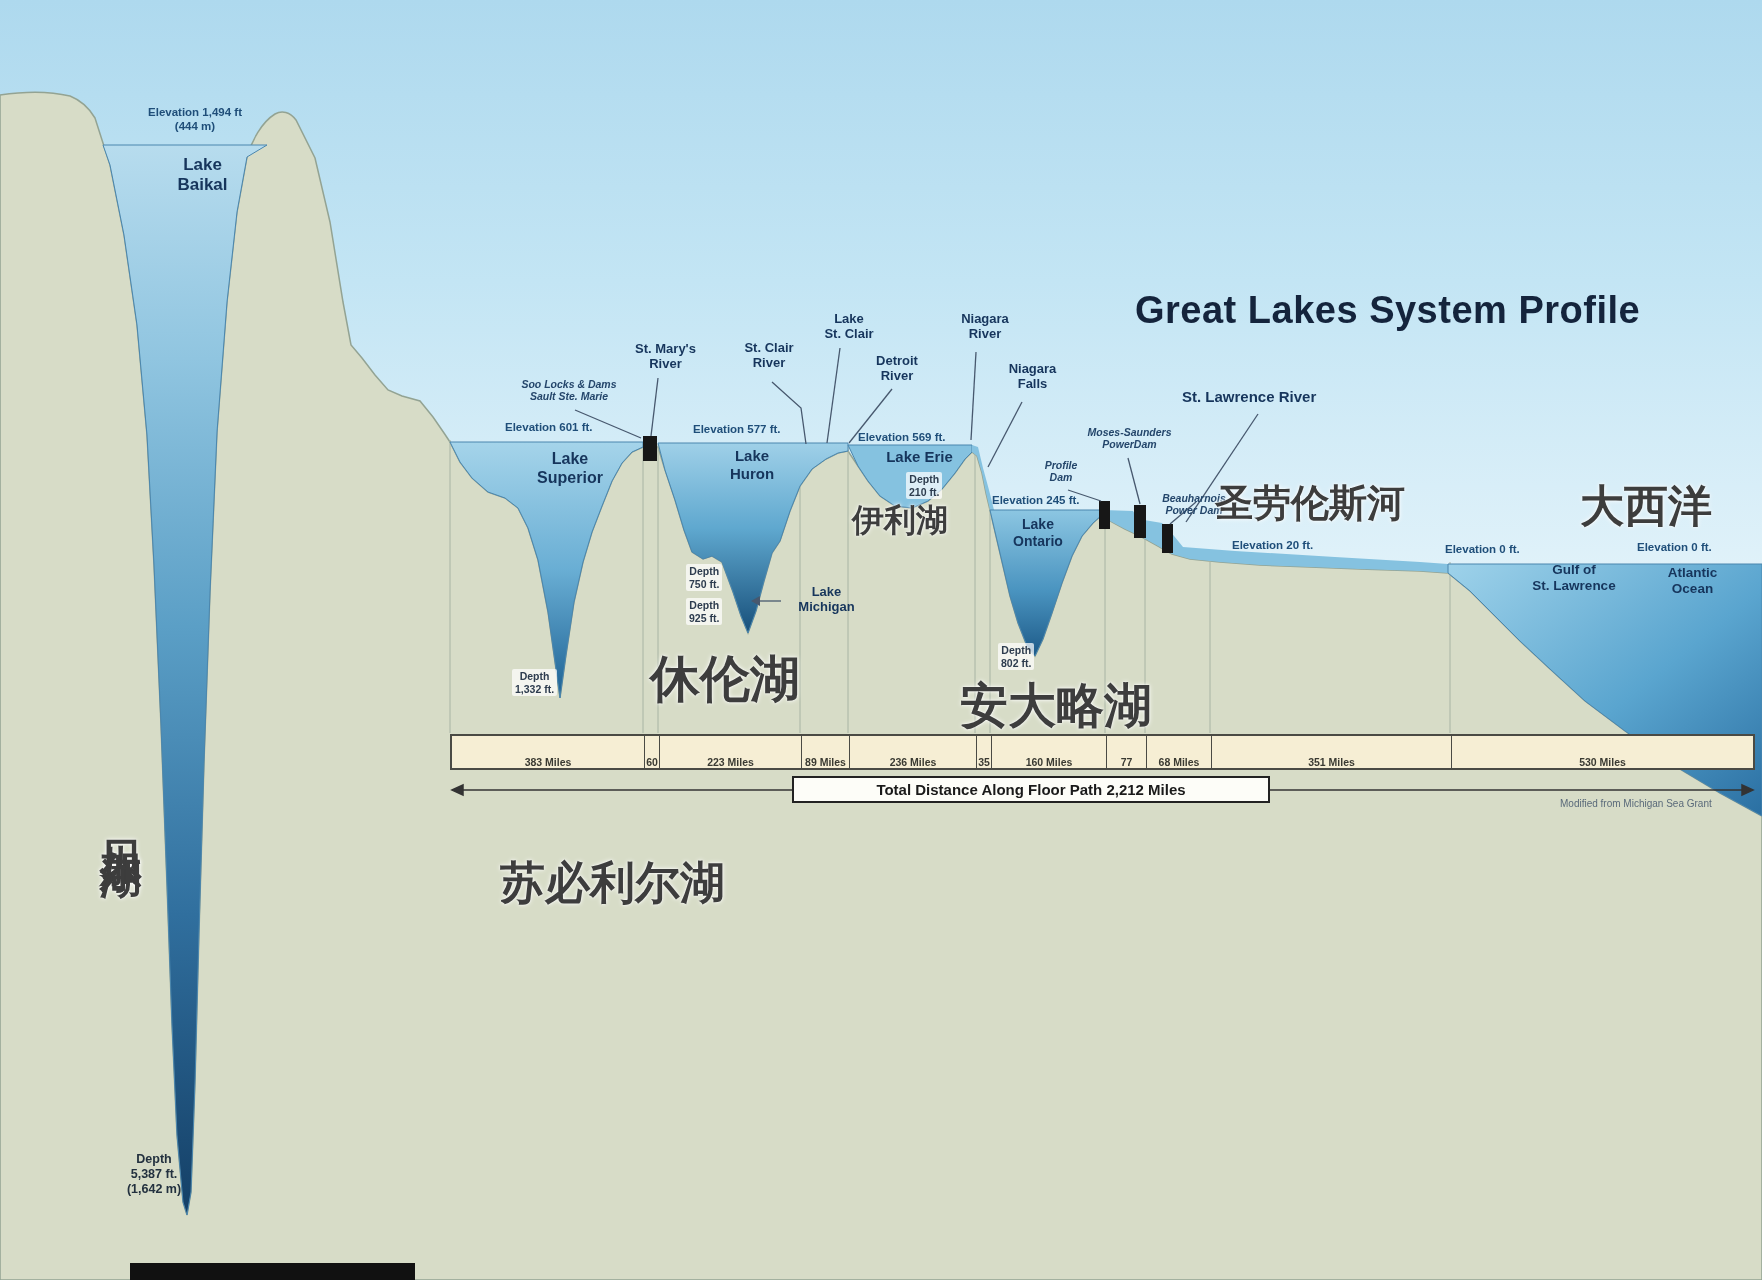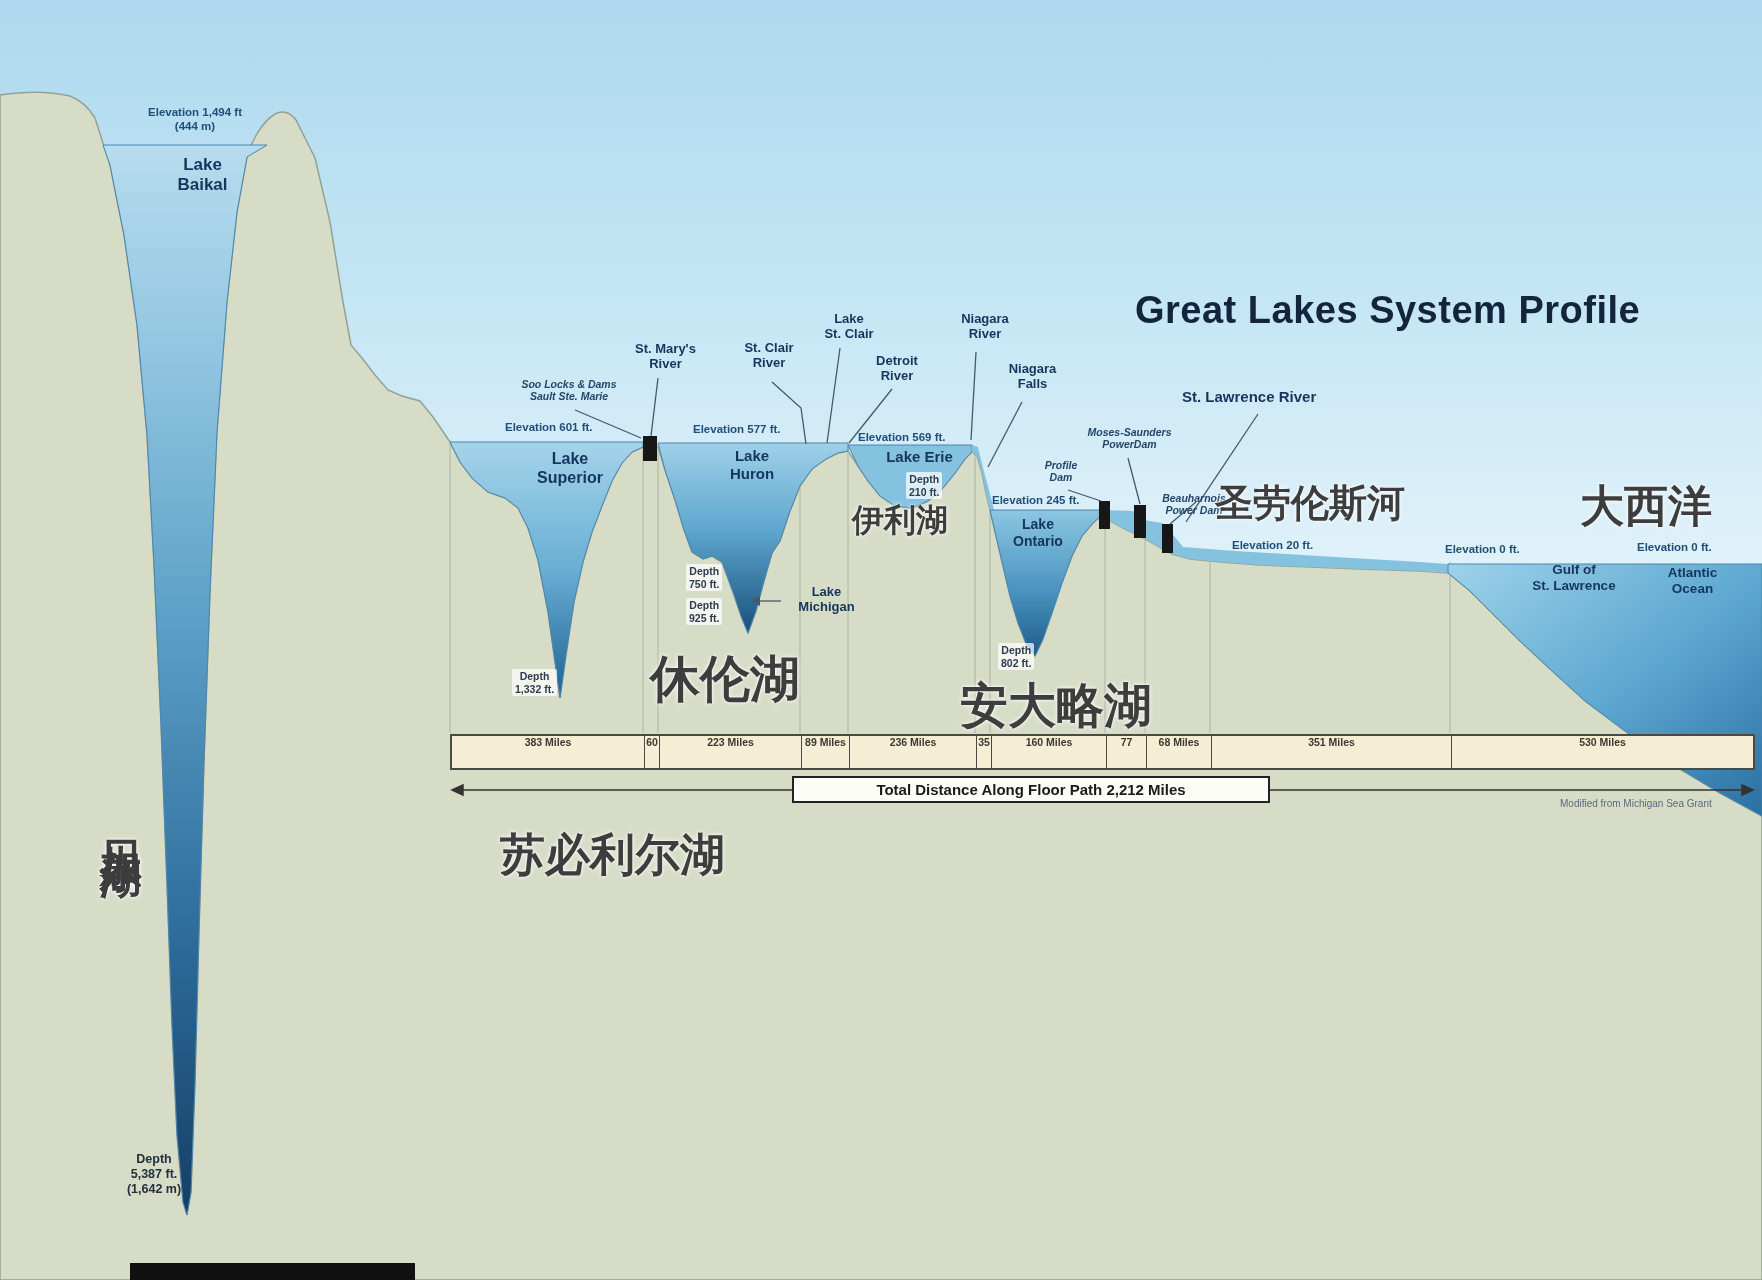--- a/index.html
+++ b/index.html
@@ -17,21 +17,21 @@
   .dam{color:#24466b;font-size:10.5px;font-weight:bold;font-style:italic;}
   .cn{color:#3d3d3d;font-weight:bold;text-shadow:0 0 5px rgba(255,255,255,.9),0 0 2px rgba(255,255,255,.9);
       white-space:nowrap;}
   .cn-vert{writing-mode:vertical-rl;text-orientation:upright;letter-spacing:6px;}
   #title{font-size:38px;font-weight:800;color:#14243c;letter-spacing:.5px;white-space:nowrap;}
   .note{color:#6e7f74;font-size:9px;line-height:1.35;}
   .credit{color:#5a6a7a;font-size:10px;white-space:nowrap;}
   
   #scalebar{position:absolute;left:450px;top:734px;width:1305px;height:36px;
     background:#f6eed4;border:2px solid #4a4a44;box-sizing:border-box;display:flex;}
-  .seg{height:100%;display:flex;align-items:flex-start;justify-content:center;
+  .seg{height:100%;display:flex;align-items:flex-end;justify-content:center;
        border-right:1.5px solid #4a4a44;box-sizing:border-box;}
   .seg:last-child{border-right:none;}
   .seg span{font-size:10.5px;font-weight:bold;color:#3a3a32;white-space:nowrap;}
   #totalbox{position:absolute;left:792px;top:776px;width:478px;height:27px;
     background:#fdfdf8;border:2px solid #222;box-sizing:border-box;
     display:flex;align-items:center;justify-content:center;}
   #totalbox span{font-size:15px;font-weight:bold;color:#1a1a1a;white-space:nowrap;}
 </style>
 </head>
 <body>
@@ -158,21 +158,21 @@
   <div class="lbl" style="left:98px;top:1152px;width:112px;font-size:12.5px;font-weight:bold;color:#23313f;">Depth
 5,387 ft.
 (1,642 m)</div>
   <div class="lbl cn cn-vert" style="left:96px;top:806px;font-size:42px;">贝加尔湖</div>
 
   <div class="lbl elev" style="left:505px;top:421px;text-align:center;">Elevation 601 ft.</div>
   <div class="lbl navy" style="left:505px;top:450px;width:130px;font-size:16px;">Lake
 Superior</div>
   <div class="lbl depth" style="left:512px;top:669px;">Depth
 1,332 ft.</div>
-  <div class="lbl cn" style="left:500px;top:828px;font-size:45px;">苏必利尔湖</div>
+  <div class="lbl cn" style="left:500px;top:856px;font-size:45px;">苏必利尔湖</div>
 
   <div class="lbl dam" style="left:505px;top:378px;width:128px;">Soo Locks &amp; Dams
 Sault Ste. Marie</div>
   <div class="lbl navy" style="left:618px;top:341px;width:95px;font-size:13px;">St. Mary's
 River</div>
 
   <div class="lbl elev" style="left:693px;top:423px;">Elevation 577 ft.</div>
   <div class="lbl navy" style="left:712px;top:447px;width:80px;font-size:15px;">Lake
 Huron</div>
   <div class="lbl depth" style="left:686px;top:564px;">Depth

